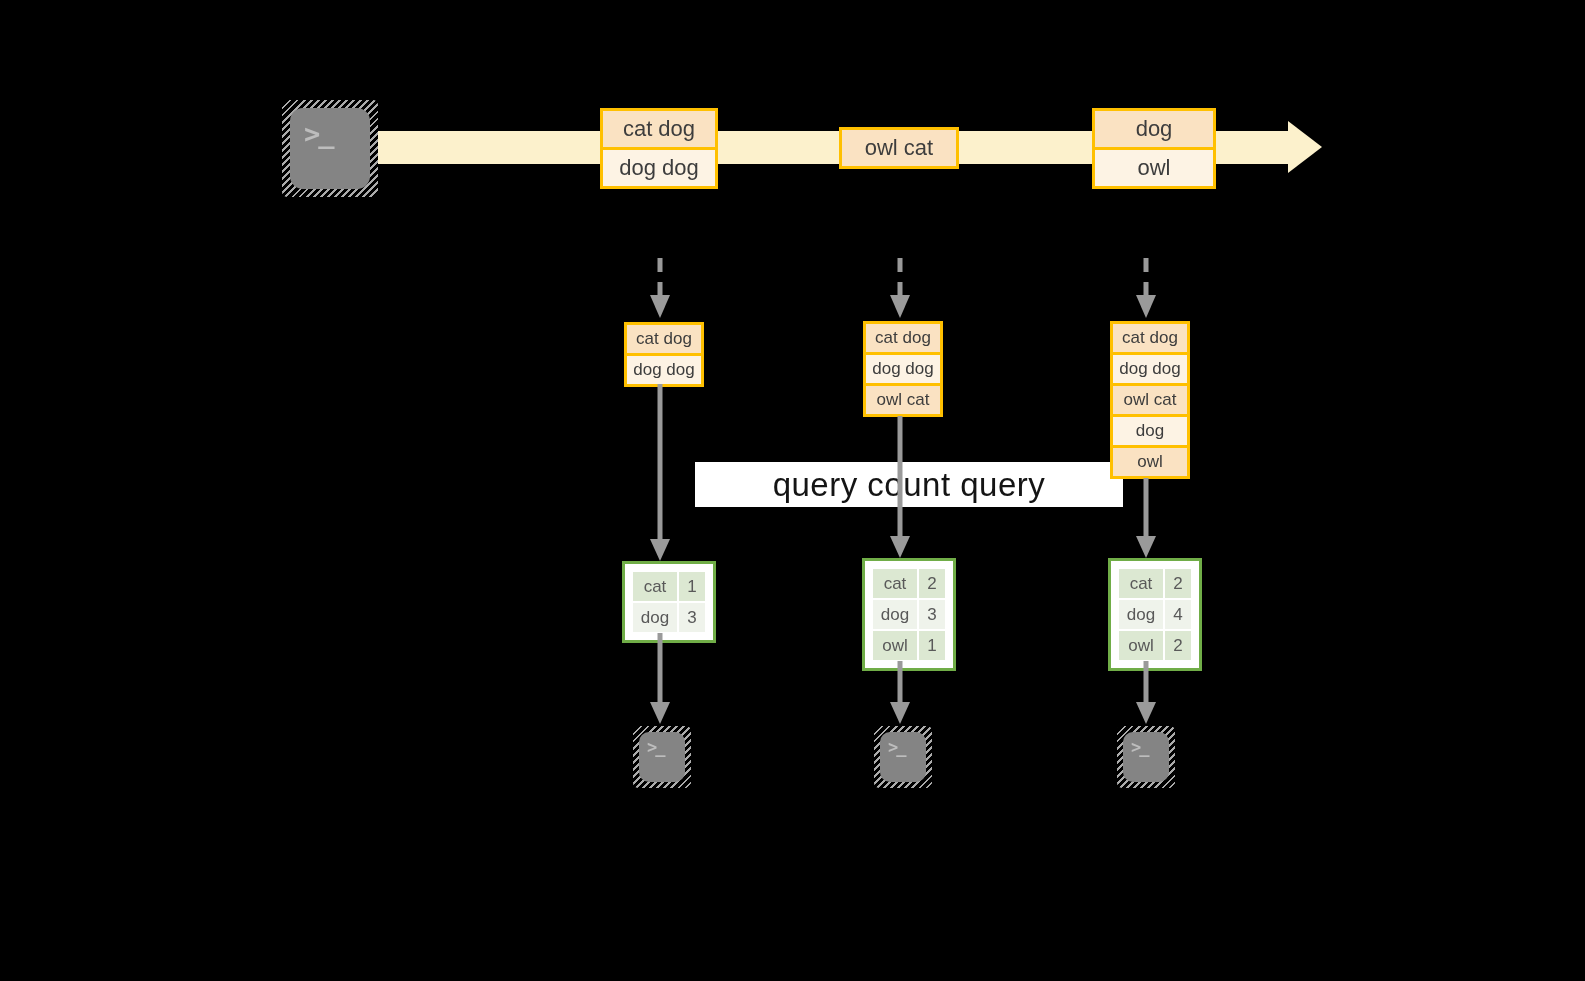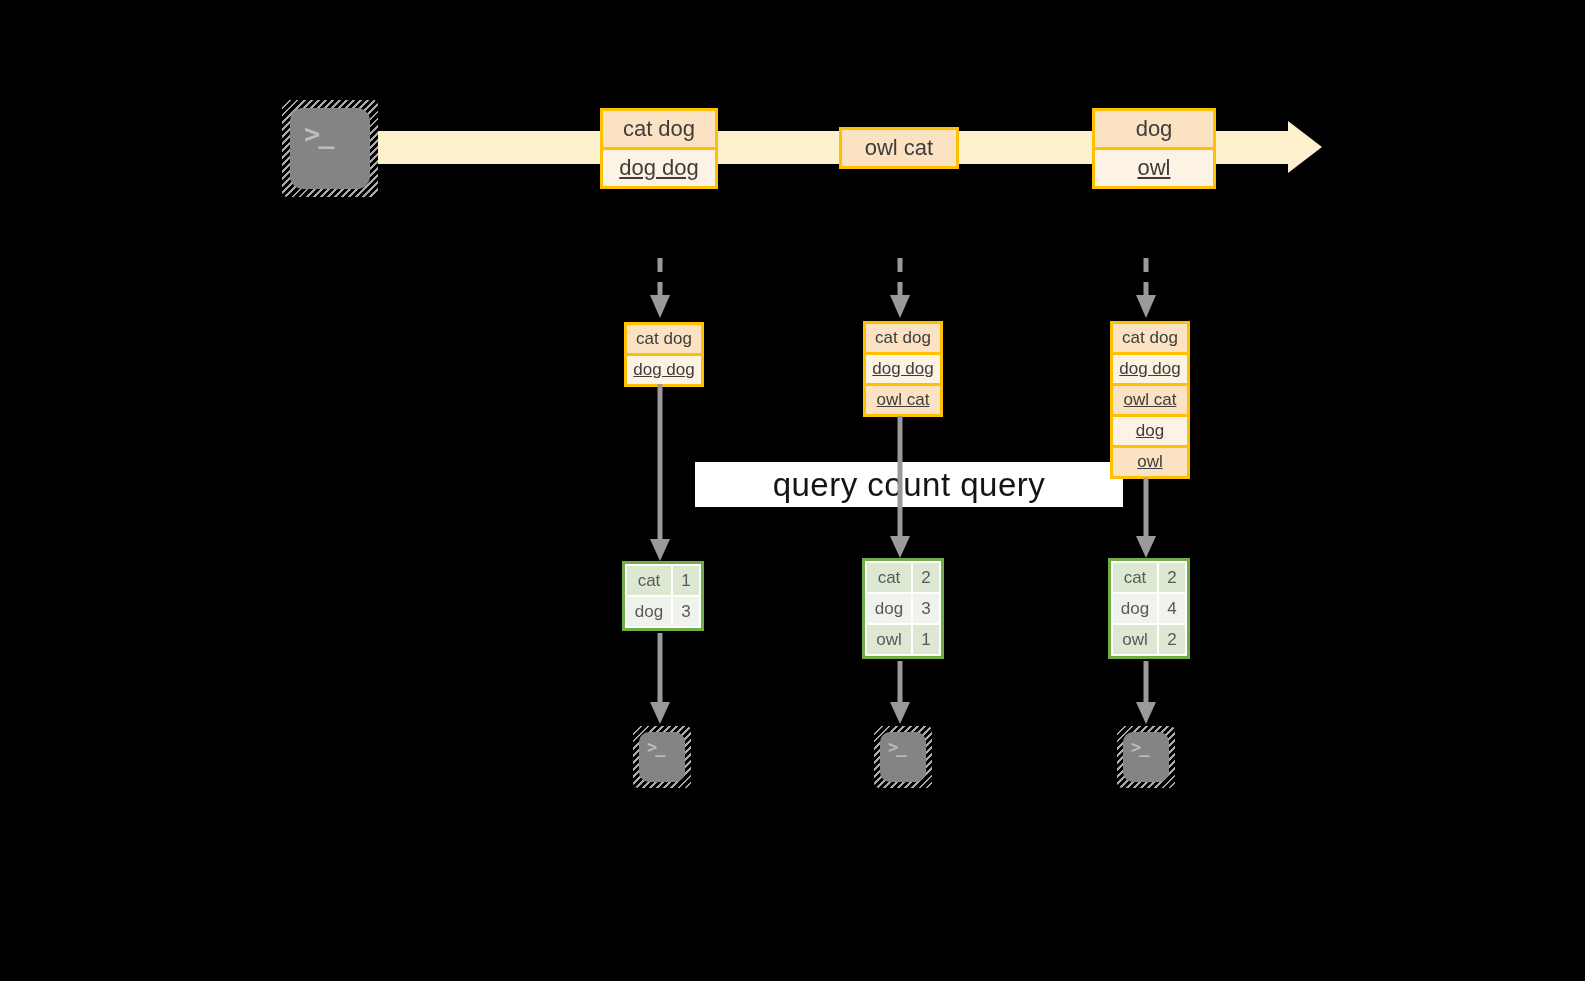--- a/index.html
+++ b/index.html
@@ -26,30 +26,30 @@
   .terminal.src{left:282px; top:100px; width:96px; height:97px; padding:8px;}
   .terminal.src .screen{padding:12px 0 0 14px; font-size:27px;}
   .terminal.snk{width:58px; height:62px; padding:6px; top:726px;}
   .terminal.snk .screen{padding:7px 0 0 8px; font-size:17px; border-radius:10px;}
   .glyph{font-family:"DejaVu Sans Mono","Liberation Mono",monospace; font-weight:bold;
     color:#BDBDBD; line-height:1; letter-spacing:-2px;}
   
   .obox{position:absolute; border:3px solid var(--accent-gold); background:var(--accent-gold); z-index:2;}
   .orow{display:flex; align-items:center; justify-content:center; color:var(--ink); background:var(--fill-cream);}
   .orow.a{background:var(--fill-peach);}
-  .orow + .orow{margin-top:3px;text-decoration:underline;}
+  .orow + .orow{margin-top:3px;}
   .batch .orow{height:36px; font-size:22px;}
   .stack .orow{height:28px; font-size:17px;}
   
   .query{position:absolute; left:695px; top:462px; width:428px; height:45px; z-index:1;
     background:var(--query-bg); display:flex; align-items:center; justify-content:center;
     color:var(--query-ink); font-size:33px; letter-spacing:0.5px;}
   
   .gtable{position:absolute; z-index:2; border:3px solid var(--accent-green); background:#fff;
-    display:grid; grid-template-columns:44px 26px; grid-auto-rows:29px; gap:2px; padding:2px;}
+    display:grid; grid-template-columns:44px 26px; grid-auto-rows:29px; gap:2px; padding:8px;}
   .gcell{display:flex; align-items:center; justify-content:center;
     font-size:17px; color:var(--table-ink); background:var(--fill-green-light);}
   .gcell.a{background:var(--fill-green-dark);}
   
   svg.varrow{position:absolute; color:var(--arrow-gray); z-index:3; overflow:visible;}
   svg.varrow line{stroke:currentColor; stroke-width:5;}
   svg.varrow polygon{fill:currentColor;}
 </style>
 </head>
 <body>

